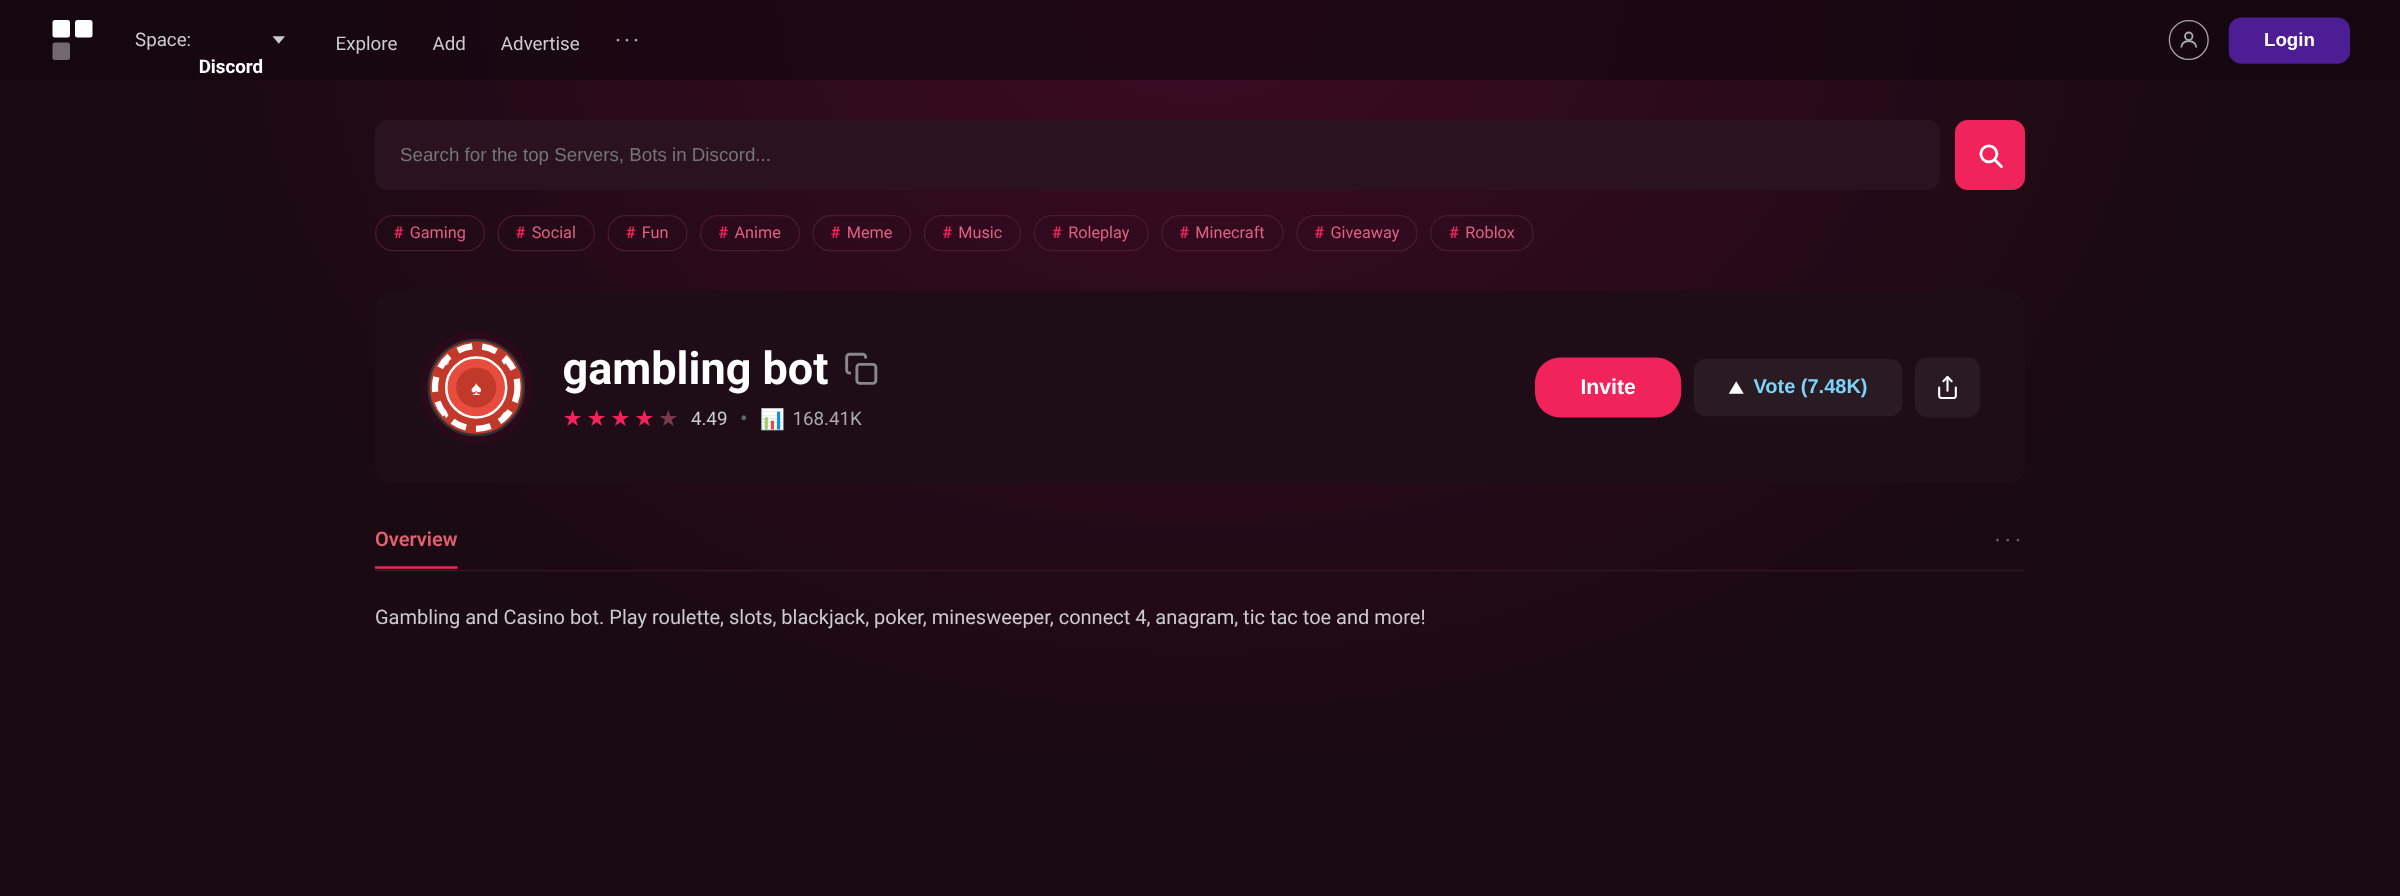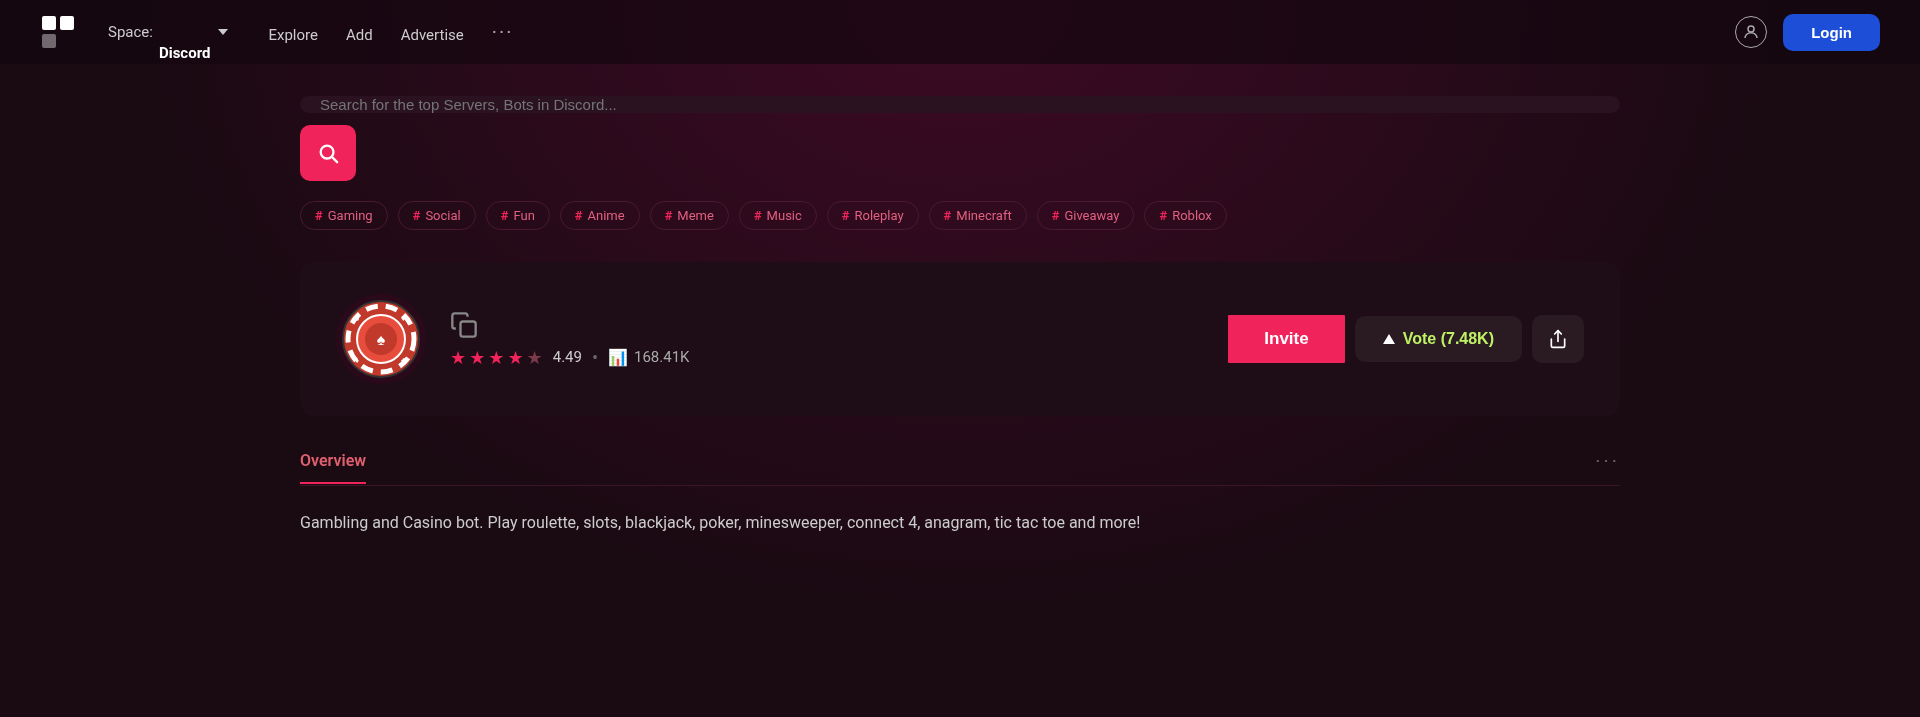--- a/index.html
+++ b/index.html
@@ -106,21 +106,21 @@
       border: 1.5px solid #aaa;
       display: flex;
       align-items: center;
       justify-content: center;
       cursor: pointer;
       color: #aaa;
       font-size: 16px;
     }
 
     .login-btn {
-      background: #1d4ed8;
+      background: #4c1d95;
       color: #fff;
       border: none;
       border-radius: 10px;
       padding: 10px 28px;
       font-size: 15px;
       font-weight: 600;
       cursor: pointer;
     }
 
     
@@ -128,21 +128,20 @@
       max-width: 1400px;
       margin: 0 auto;
       padding: 32px 40px 0;
     }
 
     
     .search-row {
       display: flex;
       gap: 12px;
       margin-bottom: 20px;
-      flex-direction: column;
     }
 
     .search-input-wrap {
       flex: 1;
       background: #2a1220;
       border-radius: 10px;
       display: flex;
       align-items: center;
       padding: 0 20px;
       height: 56px;
@@ -298,30 +297,30 @@
       display: flex;
       align-items: center;
       gap: 10px;
       margin-left: auto;
     }
 
     .invite-btn {
       background: #f0245a;
       color: #fff;
       border: none;
-      border-radius: 1px;
+      border-radius: 20px;
       padding: 14px 36px;
       font-size: 17px;
       font-weight: 700;
       cursor: pointer;
     }
 
     .vote-btn {
       background: #2a1a22;
-      color: #bef264;
+      color: #7dd3fc;
       border: none;
       border-radius: 10px;
       padding: 14px 28px;
       font-size: 16px;
       font-weight: 600;
       cursor: pointer;
       display: flex;
       align-items: center;
       gap: 8px;
     }
@@ -500,20 +499,21 @@
 
           <text x="14" y="22" fill="white" font-size="8">♠</text>
           <text x="60" y="22" fill="white" font-size="8">♥</text>
           <text x="14" y="64" fill="white" font-size="8">♦</text>
           <text x="60" y="64" fill="white" font-size="8">♣</text>
         </svg>
       </div>
 
       <div class="bot-info">
         <div class="bot-name-row">
+          <span class="bot-name">gambling bot</span>
           <svg class="copy-icon" viewBox="0 0 24 24" fill="none" stroke="currentColor" stroke-width="2" width="26" height="26">
             <rect x="9" y="9" width="13" height="13" rx="2"></rect>
             <path d="M5 15H4a2 2 0 01-2-2V4a2 2 0 012-2h9a2 2 0 012 2v1"></path>
           </svg>
         </div>
 
         <div class="bot-meta">
           <div class="stars">
             <span class="star">★</span>
             <span class="star">★</span>

